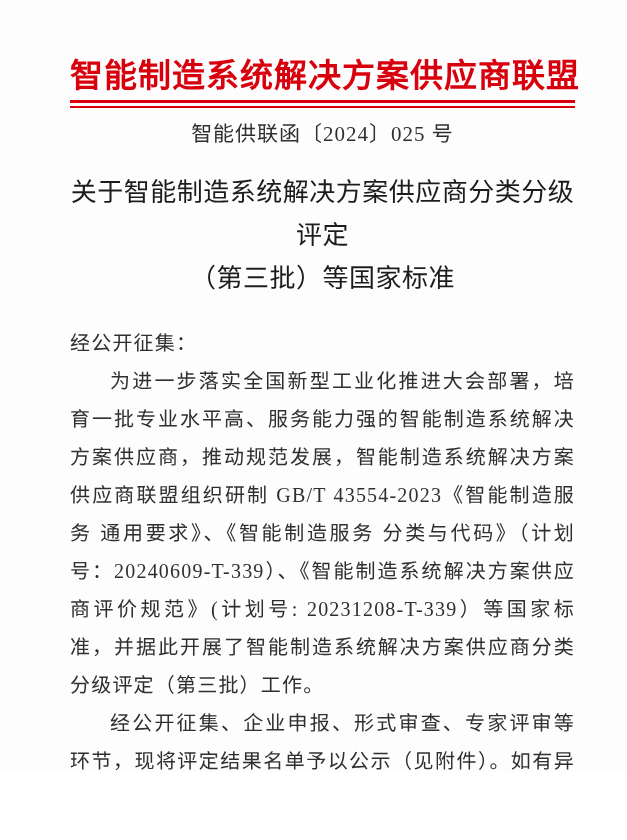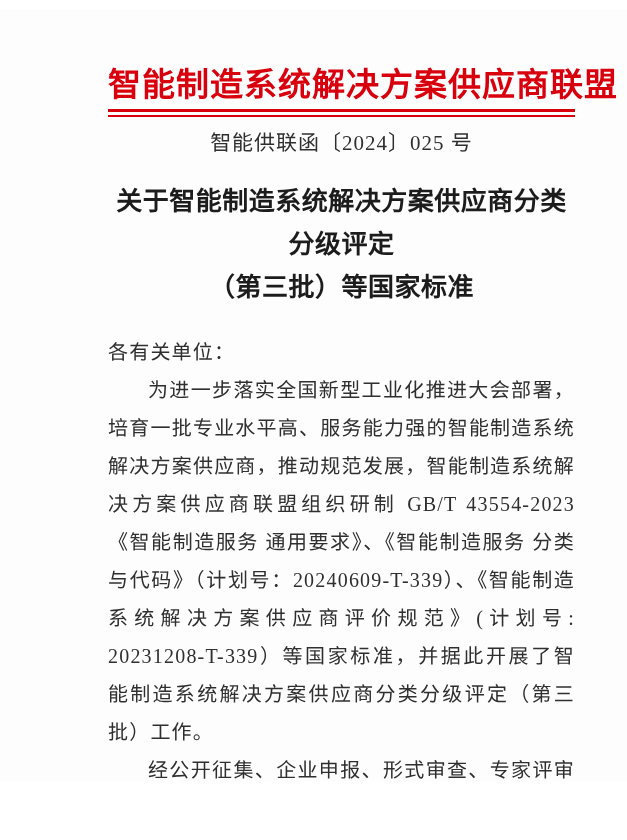--- a/index.html
+++ b/index.html
@@ -5,24 +5,24 @@
   html, body {
     margin: 0;
     padding: 0;
     background: #ffffff;
   }
   .page {
     position: relative;
     width: 627px;
     height: 772px;
     box-sizing: border-box;
-    margin: 9px auto;
+    margin: 0 auto;
     background: var(--paper, #fdfdfd);
     overflow: hidden;
-    padding: 56px 52px 0 108px;
+    padding: 56px 52px 0 70px;
     font-family: "Liberation Serif", "DejaVu Serif", serif;
     color: var(--ink, #2f2f2f);
   }
   .org-title {
     color: var(--red, #d9000d);
     font-size: 33px;
     font-weight: bold;
     letter-spacing: 1px;
     text-align: center;
     white-space: nowrap;
@@ -39,21 +39,21 @@
     text-align: center;
     font-size: 21px;
     letter-spacing: 1px;
     line-height: 30px;
     color: var(--ink, #2f2f2f);
   }
   .main-title {
     margin-top: 22px;
     text-align: center;
     font-size: 26px;
-    font-weight: bold;
+    font-weight: normal;
     line-height: 43px;
     color: #1c1c1c;
     letter-spacing: 0.5px;
   }
   .body-block {
     margin-top: 24px;
     font-size: 20px;
     line-height: 38px;
     letter-spacing: 1.2px;
   }
@@ -76,21 +76,21 @@
   <div class="double-rule"></div>
 
   <div class="doc-number">智能供联函〔2024〕025 号</div>
 
   <div class="main-title">
     <div>关于智能制造系统解决方案供应商分类分级评定</div>
     <div>（第三批）等国家标准</div>
   </div>
 
   <div class="body-block">
-    <div class="salutation">各有关单位：</div>
+    <div class="salutation">经公开征集：</div>
 
     <p class="para">为进一步落实全国新型工业化推进大会部署，培育一批专业水平高、服务能力强的智能制造系统解决方案供应商，推动规范发展，智能制造系统解决方案供应商联盟组织研制 GB/T 43554-2023《智能制造服务 通用要求》、《智能制造服务 分类与代码》（计划号：20240609-T-339）、《智能制造系统解决方案供应商评价规范》(计划号: 20231208-T-339）等国家标准，并据此开展了智能制造系统解决方案供应商分类分级评定（第三批）工作。</p>
 
     <p class="para">经公开征集、企业申报、形式审查、专家评审等环节，现将评定结果名单予以公示（见附件）。如有异议，请在公示期间以书面或电子邮件形式反馈至联盟秘书处。</p>
 
   </div>
 
 </div>
 
 </body></html>

